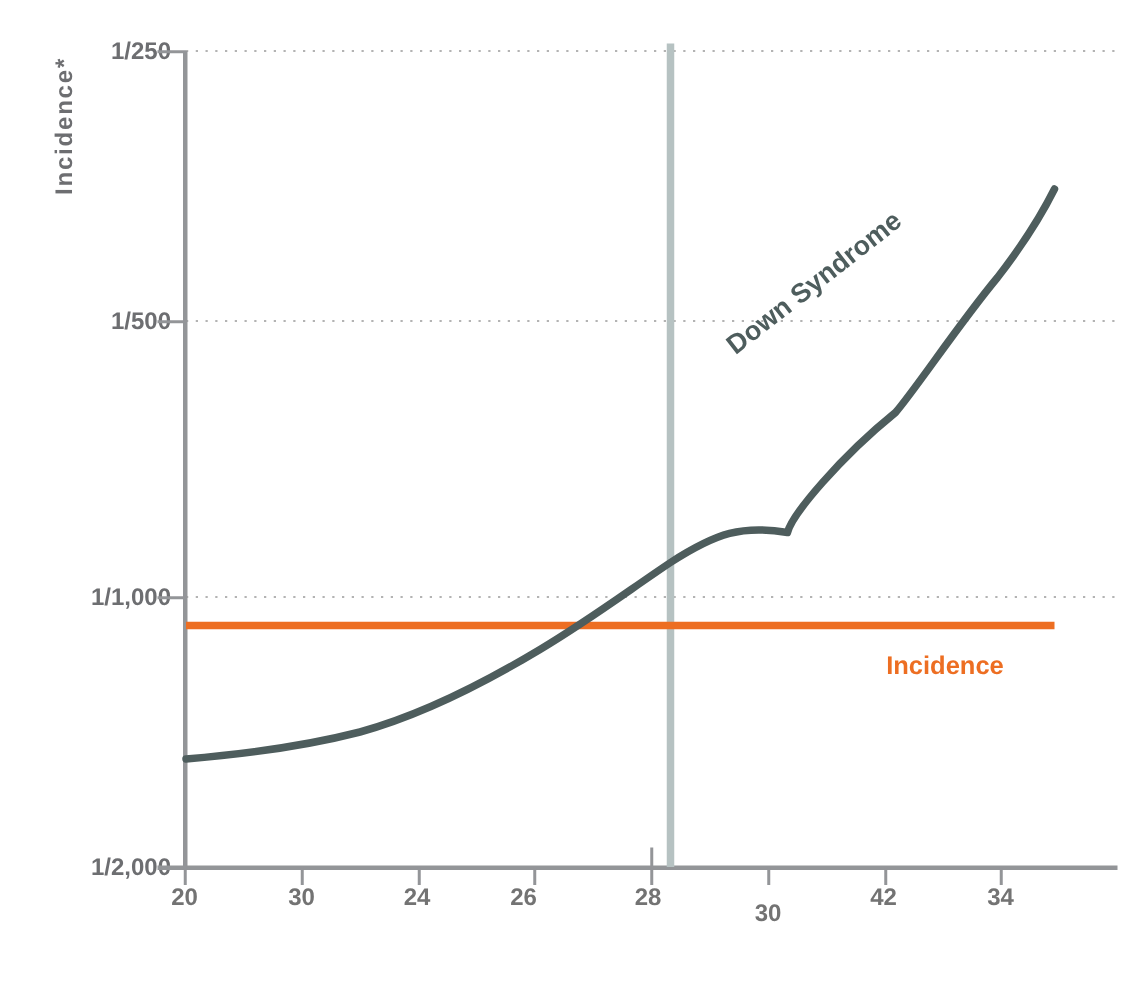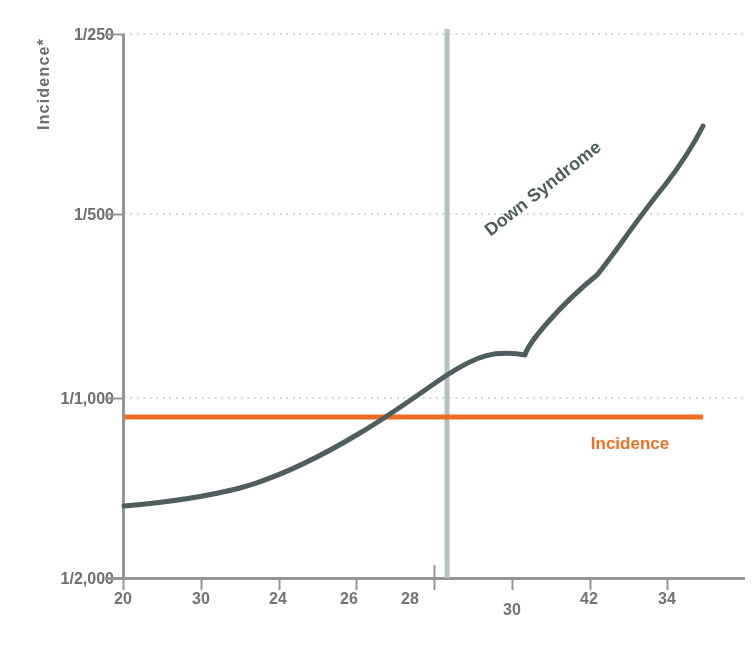--- a/index.html
+++ b/index.html
@@ -99,21 +99,21 @@
 
   <div class="ytick-label" style="top:26px;">1/250</div>
   <div class="ytick-label" style="top:206px;">1/500</div>
   <div class="ytick-label" style="top:390px;">1/1,000</div>
   <div class="ytick-label" style="top:570px;">1/2,000</div>
 
   <div class="xtick-label" style="left:103px;">20</div>
   <div class="xtick-label" style="left:181px;">30</div>
   <div class="xtick-label" style="left:258px;">24</div>
   <div class="xtick-label" style="left:329px;">26</div>
-  <div class="xtick-label" style="left:390px;">28</div>
+  <div class="xtick-label" style="left:412px;">28</div>
   <div class="xtick-label" style="left:492px;margin-top:11px;">30</div>
   <div class="xtick-label" style="left:569px;">42</div>
   <div class="xtick-label" style="left:647px;">34</div>
 
   <svg class="svg-layer" viewBox="0 0 752 671">
 
     <line x1="124" y1="34" x2="745" y2="34" stroke="#9b9b9b" stroke-width="1" stroke-dasharray="1.5 5"></line>
     <line x1="124" y1="214" x2="745" y2="214" stroke="#9b9b9b" stroke-width="1" stroke-dasharray="1.5 5"></line>
     <line x1="124" y1="398" x2="745" y2="398" stroke="#9b9b9b" stroke-width="1" stroke-dasharray="1.5 5"></line>
 

